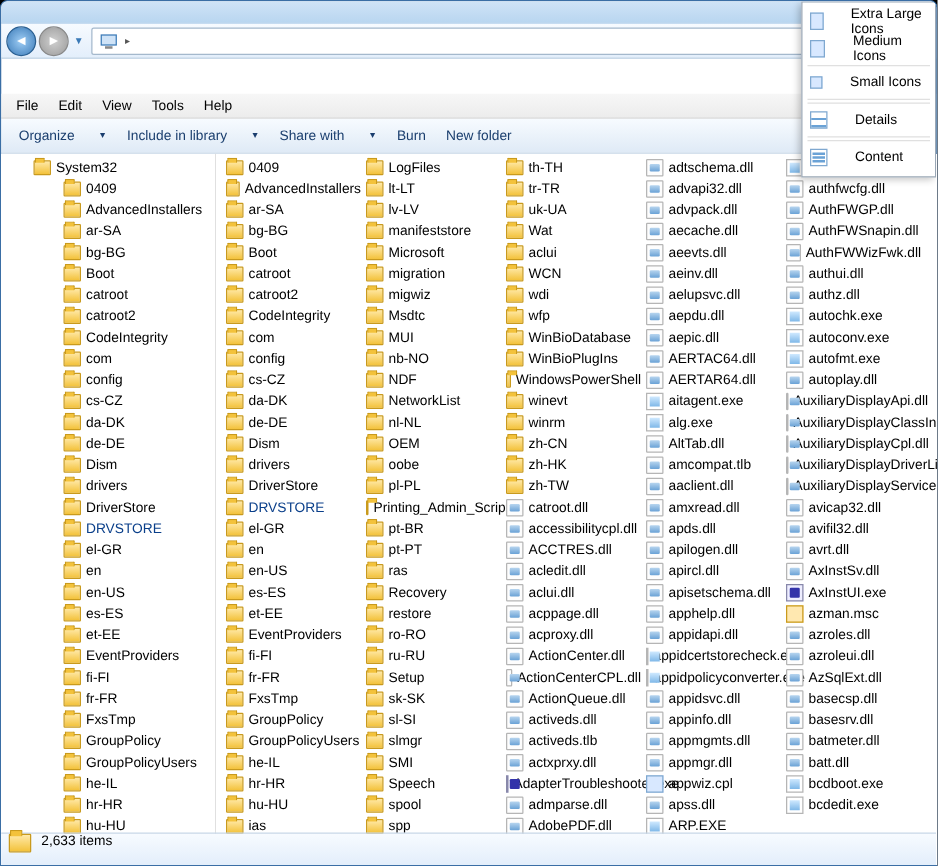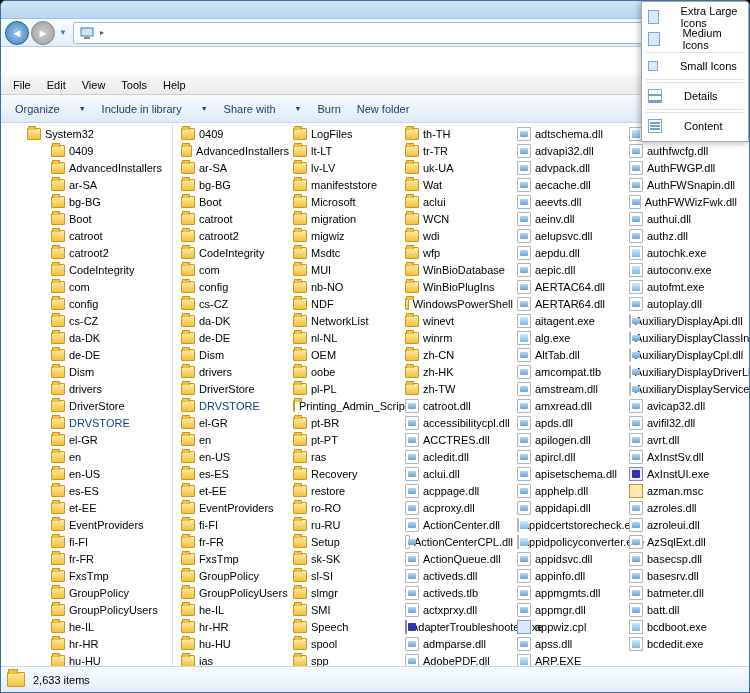--- a/index.html
+++ b/index.html
@@ -33,21 +33,21 @@
 .li { display:flex; align-items:center; height:17px; font-size:11px; white-space:nowrap; padding:0 2px; cursor:default;}
 .li .dll-ico { width:14px; height:14px; background:#fdfdfd; border:1px solid #b5b5b5; margin-right:4px; position:relative; border-radius:1px;}
 .li .dll-ico::after { content:""; position:absolute; left:2px; top:3px; width:8px; height:6px; background:linear-gradient(#b7d5ef,#6aa2d6); border-radius:1px;}
 .li .exe-ico { width:14px; height:14px; background:#fff; border:1px solid #b5b5b5; margin-right:4px; position:relative;}
 .li .exe-ico::after { content:""; position:absolute; left:2px; top:2px; width:8px; height:8px; background:linear-gradient(#cfe9ff,#7fb8e8);}
 .li .msc-ico { width:14px; height:14px; background:#ffe8b0; border:1px solid #c99a1d; margin-right:4px;}
 .li .cpl-ico { width:14px; height:14px; background:#d8e8ff; border:1px solid #7fa8d0; margin-right:4px;}
 .li .exe2-ico { width:14px; height:14px; background:#eef; border:1px solid #88a; margin-right:4px; position:relative;}
 .li .exe2-ico::after { content:""; position:absolute; left:2px; top:2px; width:8px; height:8px; background:#33a; border-radius:1px;}
 .li.hl span { color:#0a3f8a;}
-.status { position:absolute; left:0; right:0; bottom:0; height:26px; background:linear-gradient(#f7fbff,#e3eefb); border-top:1px solid #c8d7e7; display:flex; align-items:center; font-size:11px; padding:0 6px;}
+.status { position:absolute; left:0; right:0; bottom:0; height:26px; background:linear-gradient(#f7fbff,#e3eefb); border-top:1px solid #c8d7e7; display:flex; font-size:11px; padding:0 6px;}
 .status .folder-ico { width:18px; height:15px; background:linear-gradient(#ffe9a8,#f3c23b); border:1px solid #c99a1d; border-radius:1px; margin-right:8px; position:relative;}
 .status .folder-ico::before { content:""; position:absolute; top:-4px; left:0; width:8px; height:4px; background:#f3c23b; border:1px solid #c99a1d; border-bottom:none; border-radius:1px 1px 0 0;}
 .viewmenu { position:absolute; top:0; right:0; width:108px; background:#fff; border:1px solid #9aa7b5; box-shadow: -2px 2px 6px rgba(0,0,0,.25); z-index:50; padding:4px 0;}
 .vm-item { display:flex; align-items:center; height:22px; font-size:11px; padding:0 6px 0 6px; gap:22px; cursor:default;}
 .vm-sep { height:1px; background:#e0e0e0; margin:2px 4px;}
 .vm-ico { width:14px; height:14px; display:inline-block; border:1px solid #7fa8d0; background:#d8e8ff; }
 .vm-ico.big { width:14px; height:14px;}
 .vm-ico.sm { width:10px; height:10px;}
 .vm-ico.list { background:repeating-linear-gradient(#6aa2d6 0 2px,#fff 2px 4px);}
 .vm-ico.det { background:linear-gradient(#fff 0 4px,#6aa2d6 4px 6px,#fff 6px 10px,#6aa2d6 10px 12px);}
@@ -720,21 +720,21 @@
             <div class="li">
               <span class="dll-ico"></span>
               <span>AltTab.dll</span>
             </div>
             <div class="li">
               <span class="dll-ico"></span>
               <span>amcompat.tlb</span>
             </div>
             <div class="li">
               <span class="dll-ico"></span>
-              <span>amstream.dll</span>
+              <span>aaclient.dll</span>
             </div>
             <div class="li">
               <span class="dll-ico"></span>
               <span>amxread.dll</span>
             </div>
             <div class="li">
               <span class="dll-ico"></span>
               <span>apds.dll</span>
             </div>
             <div class="li">

